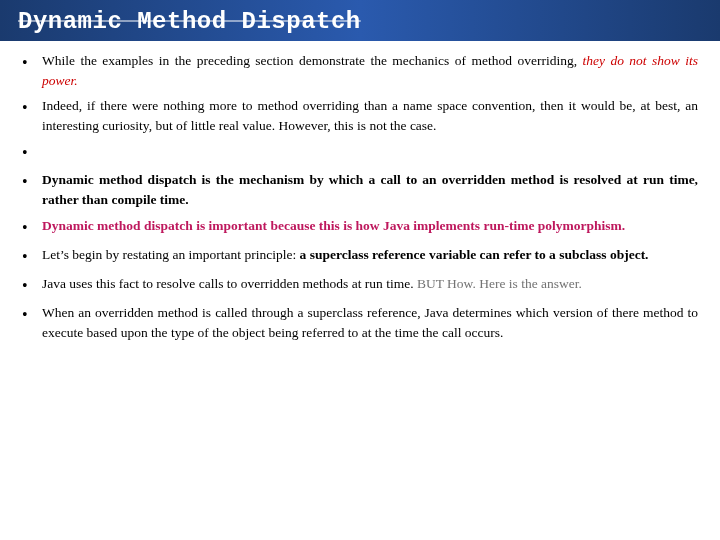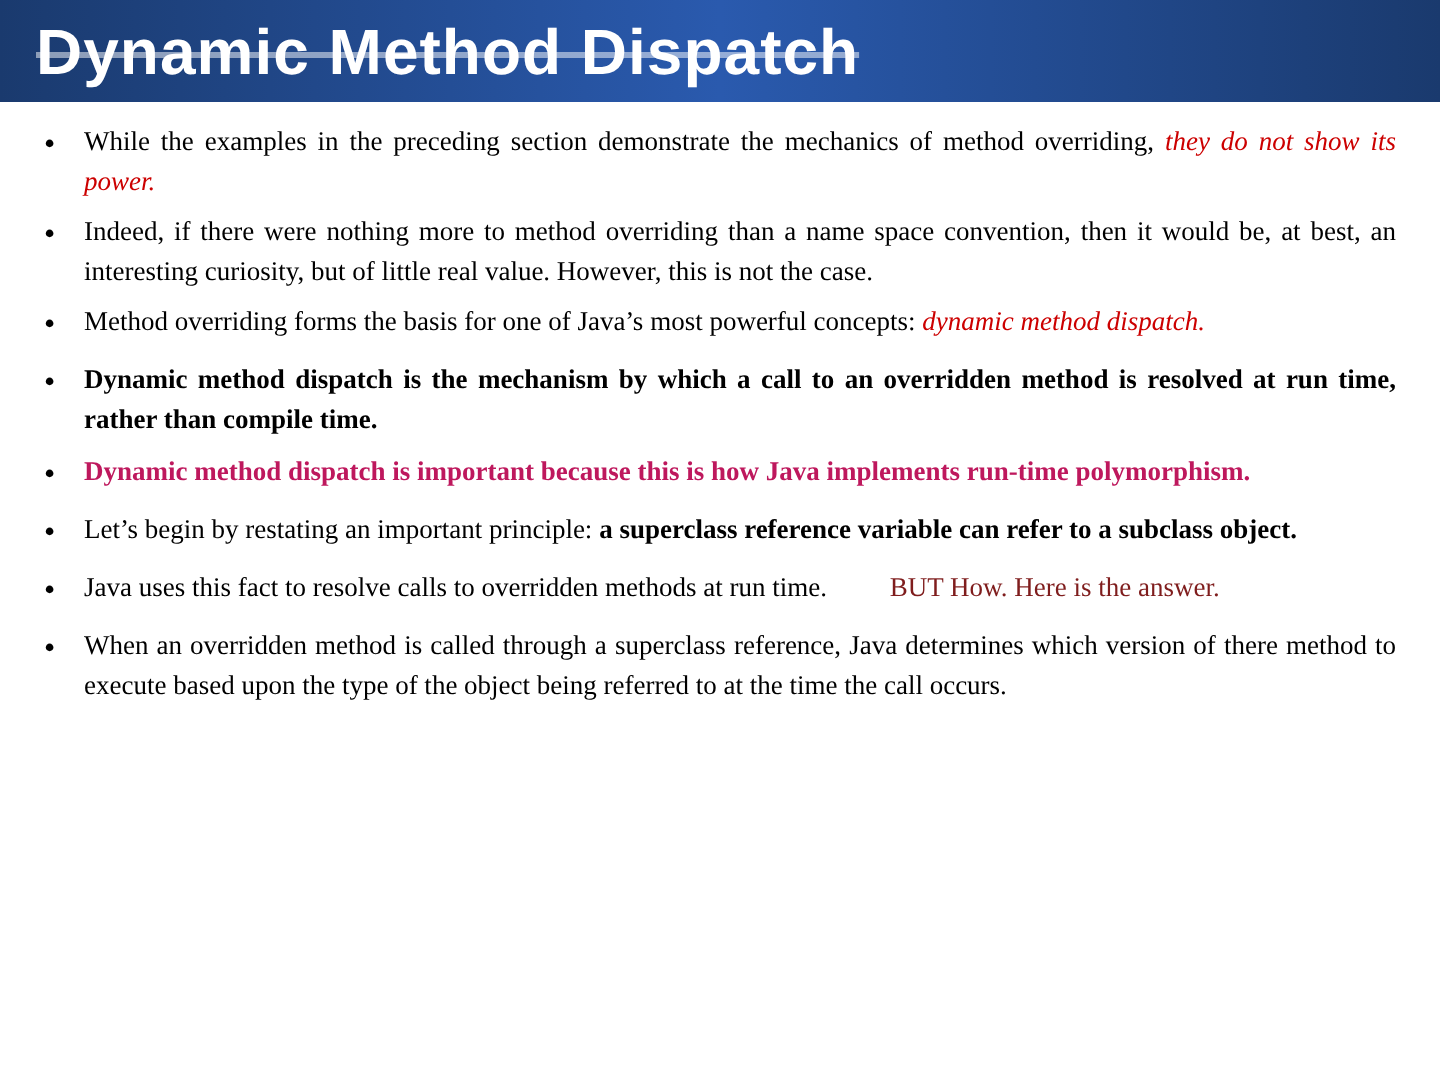--- a/index.html
+++ b/index.html
@@ -23,23 +23,23 @@
       overflow: hidden;
     }
 
     .title-bar {
       background: linear-gradient(to right, #1a3a6e, #2a5aae, #1a3a6e);
       padding: 8px 18px 6px 18px;
       position: relative;
     }
 
     .title-text {
-      font-size: 32px;
+      font-size: 24px;
       font-weight: bold;
-      font-family: Liberation Sans, sans-serif;
+      font-family: Liberation Mono, monospace;
       color: #fff;
       text-decoration: line-through;
       text-decoration-color: rgba(255,255,255,0.5);
       letter-spacing: 0.5px;
     }
 
     .content-area {
       padding: 10px 22px 10px 22px;
     }
 
@@ -72,22 +72,21 @@
       color: #000000;
       font-weight: bold;
     }
 
     .green-bold {
       color: #be185d;
       font-weight: bold;
     }
 
     .orange {
-      color: #7f1d1d;
-      margin-left: 28px;
+      color: #737373;
     }
   </style>
 </head>
 <body>
 
 <div class="slide">
   <div class="title-bar">
     <span class="title-text">Dynamic Method Dispatch</span>
   </div>
 
@@ -102,23 +101,20 @@
 
     <div class="bullet-item">
       <span class="bullet-dot">•</span>
       <span class="bullet-text">
         Indeed, if there were nothing more to method overriding than a name space convention, then it would be, at best, an interesting curiosity, but of little real value. However, this is not the case.
       </span>
     </div>
 
     <div class="bullet-item">
       <span class="bullet-dot">•</span>
-      <span class="bullet-text">
-        <span>Method overriding forms the basis for one of Java’s most powerful concepts: </span><span class="red-italic">dynamic method dispatch.</span>
-      </span>
     </div>
 
     <div class="bullet-item">
       <span class="bullet-dot">•</span>
       <span class="bullet-text">
         <span class="red-bold">Dynamic method dispatch is the mechanism by which a call to an overridden method is resolved at run time, rather than compile time.</span>
       </span>
     </div>
 
     <div class="bullet-item">

